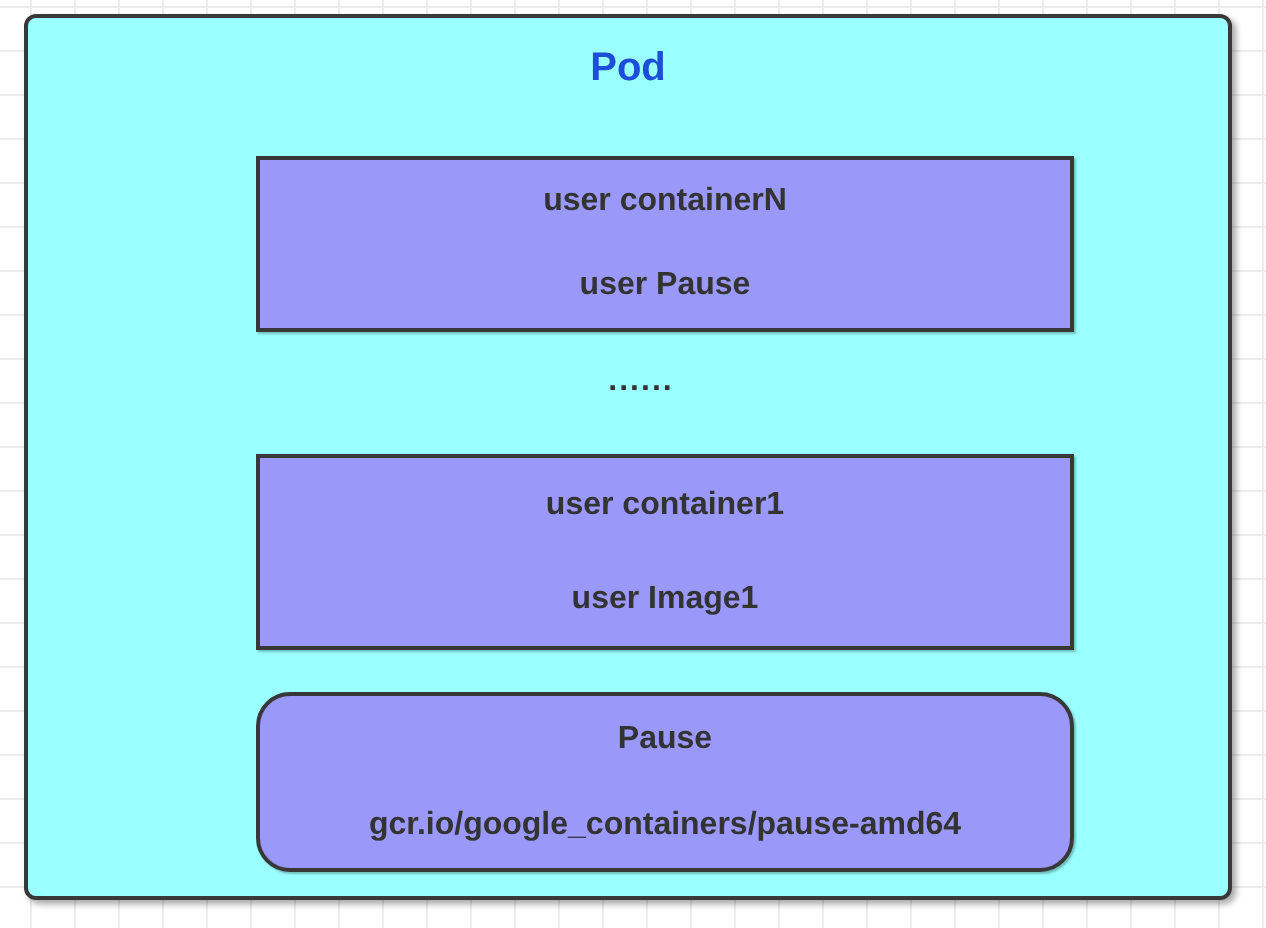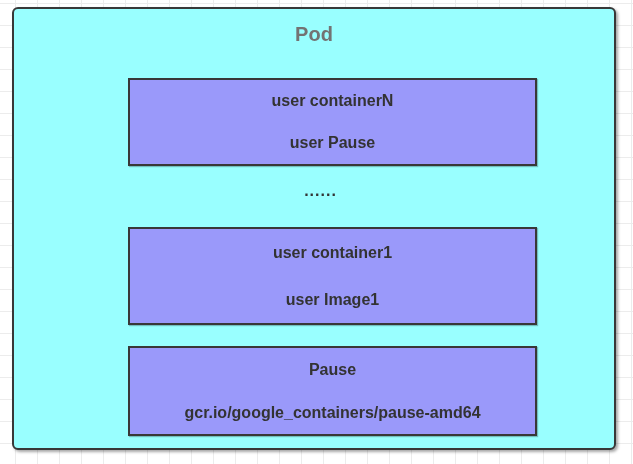--- a/index.html
+++ b/index.html
@@ -34,21 +34,21 @@
     box-shadow: 2px 2px 3px rgba(0,0,0,0.35);
   }
   .pod-title {
     position: absolute;
     left: 0;
     top: 14px;
     width: 100%;
     text-align: center;
     font-size: 20px;
     font-weight: bold;
-    color: #737373;
+    color: #1d4ed8;
     line-height: 22px;
   }
   .cbox {
     position: absolute;
     left: 102px;
     width: 409px;
     box-sizing: border-box;
     background: #9a99fa;
     border: 2px solid #383838;
     box-shadow: 1px 1px 1px rgba(0,0,0,0.25);
@@ -61,21 +61,21 @@
   }
   .cbox .line {
     font-size: 16px;
     font-weight: bold;
     color: #333333;
     line-height: 18px;
     white-space: nowrap;
   }
   .box-n { top: 69px;  height: 88px; }
   .box-1 { top: 218px; height: 98px; }
-  .box-p { top: 337px; height: 90px; }
+  .box-p { top: 337px; height: 90px; border-radius: 17px; }
   .ellipsis {
     position: absolute;
     left: 102px;
     top: 171px;
     width: 409px;
     height: 22px;
     text-align: center;
     font-size: 16px;
     font-weight: bold;
     color: #333333;

